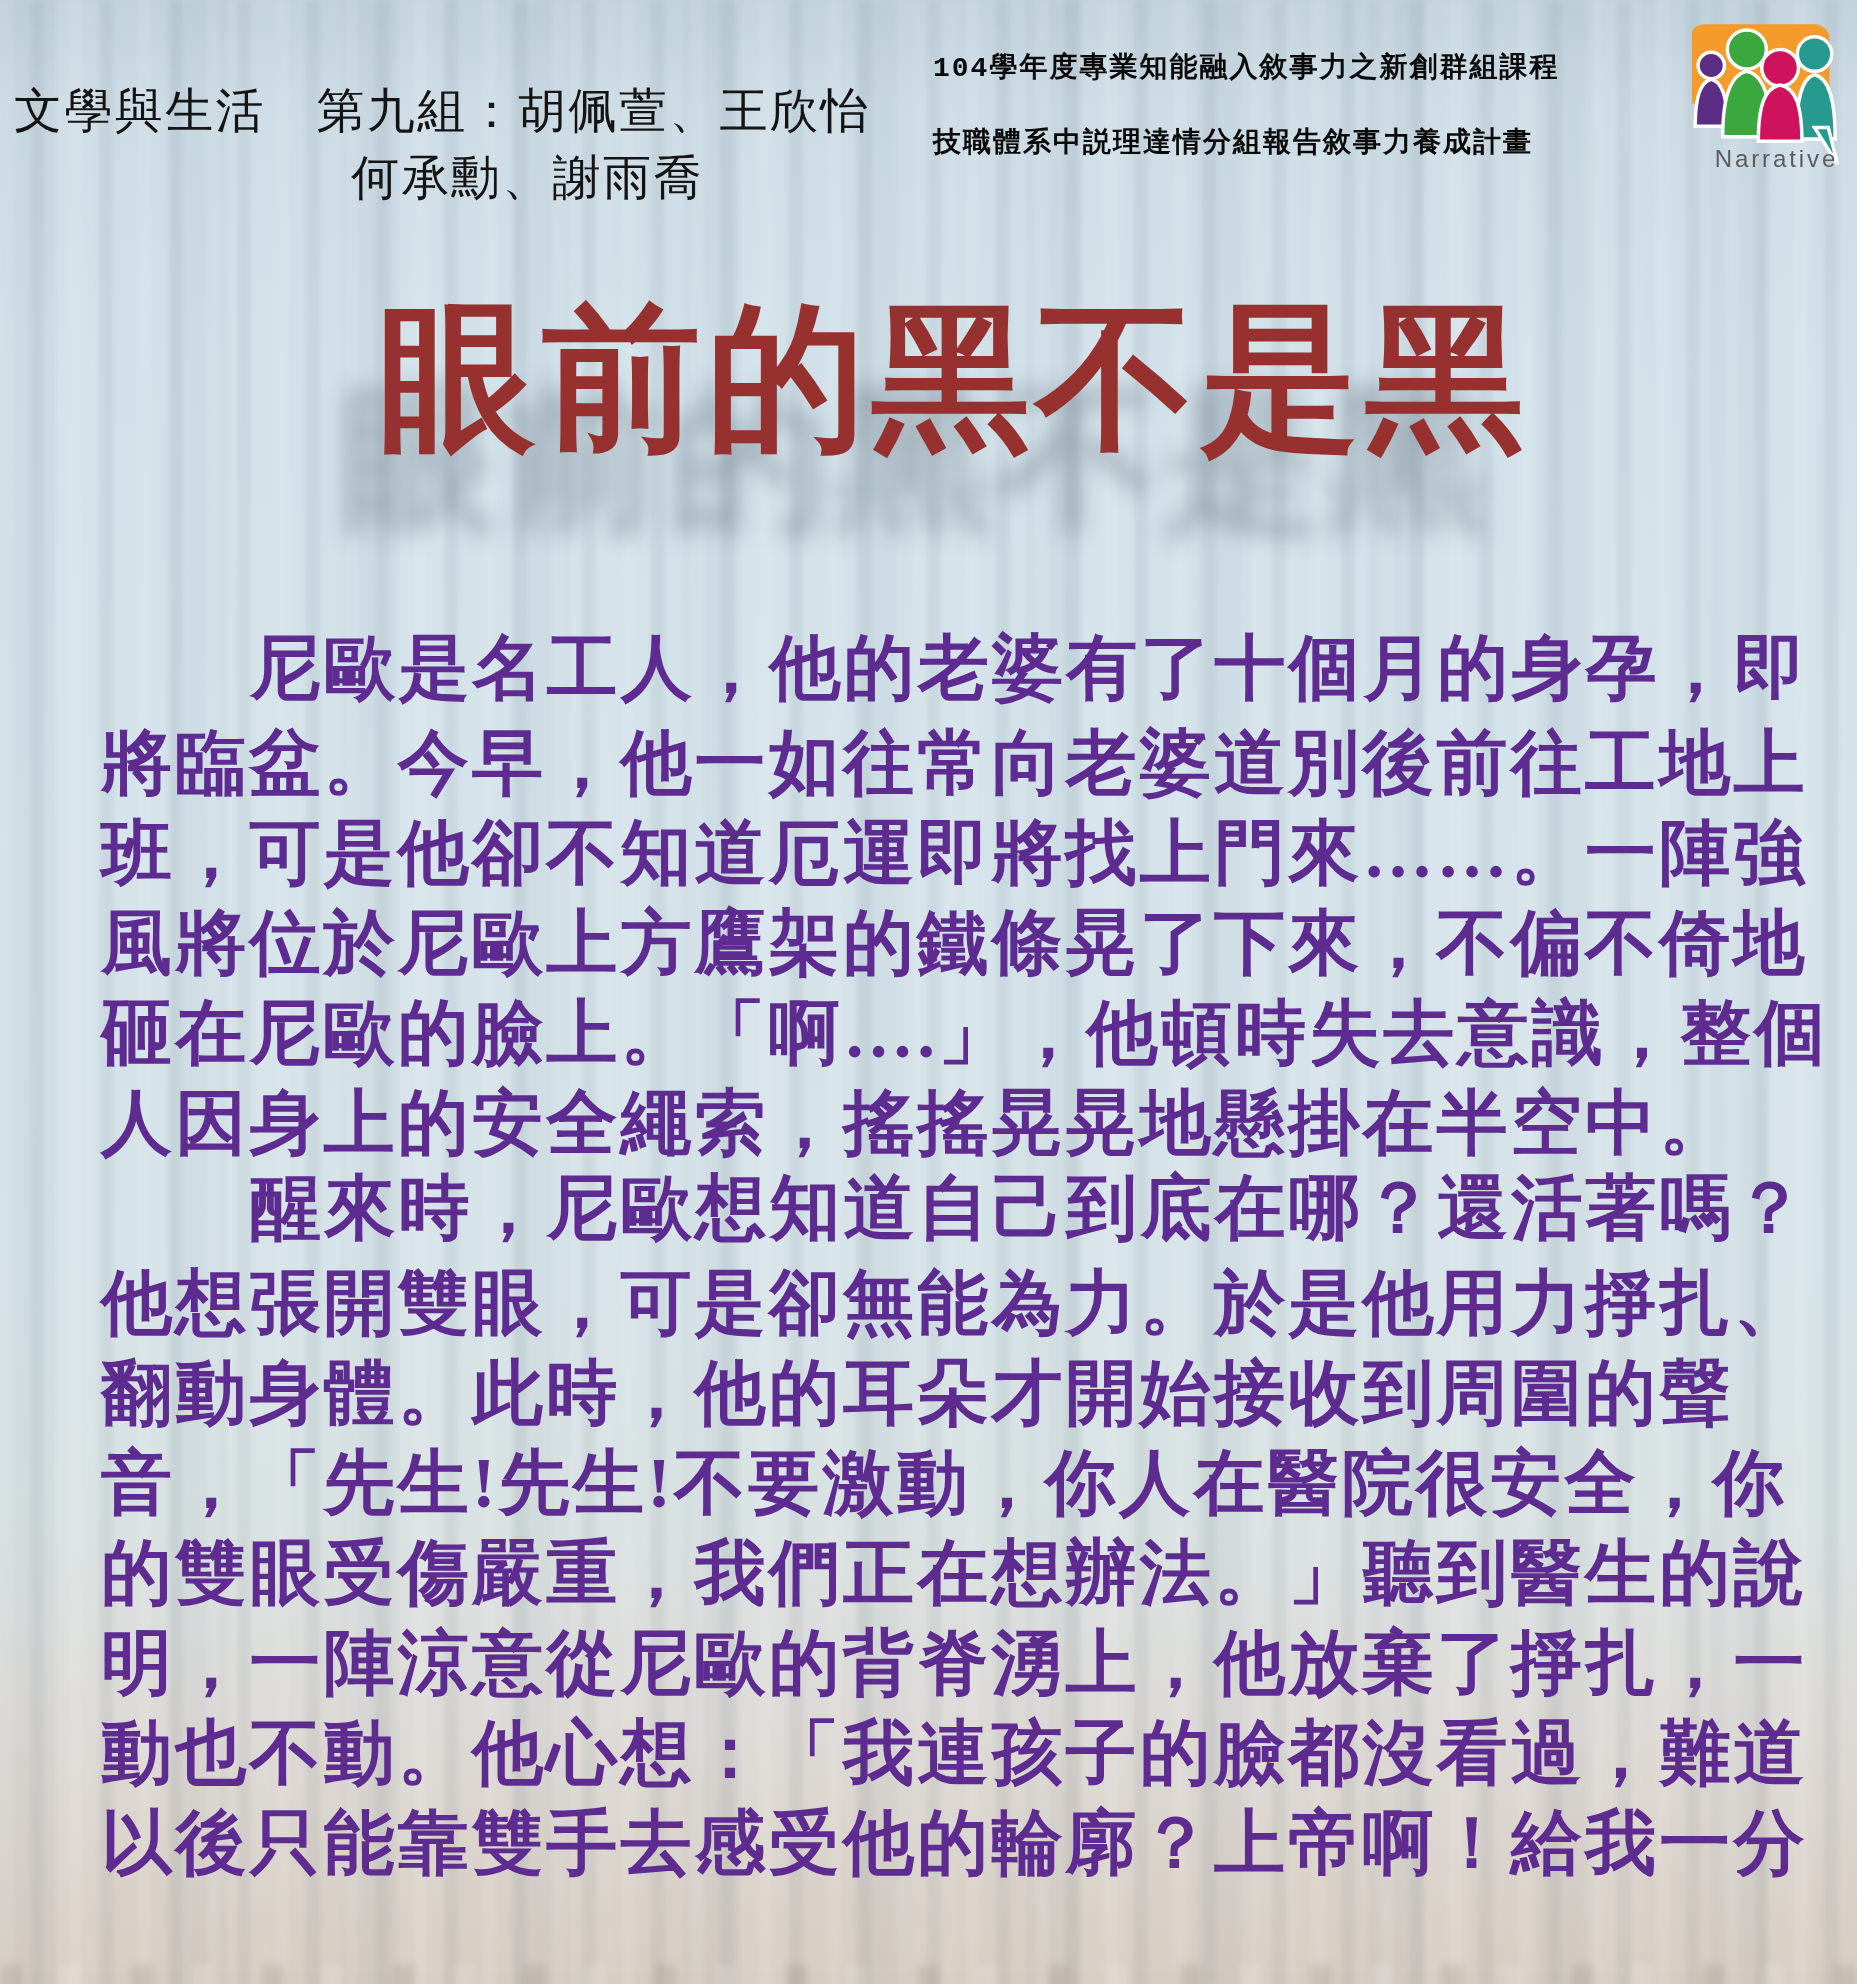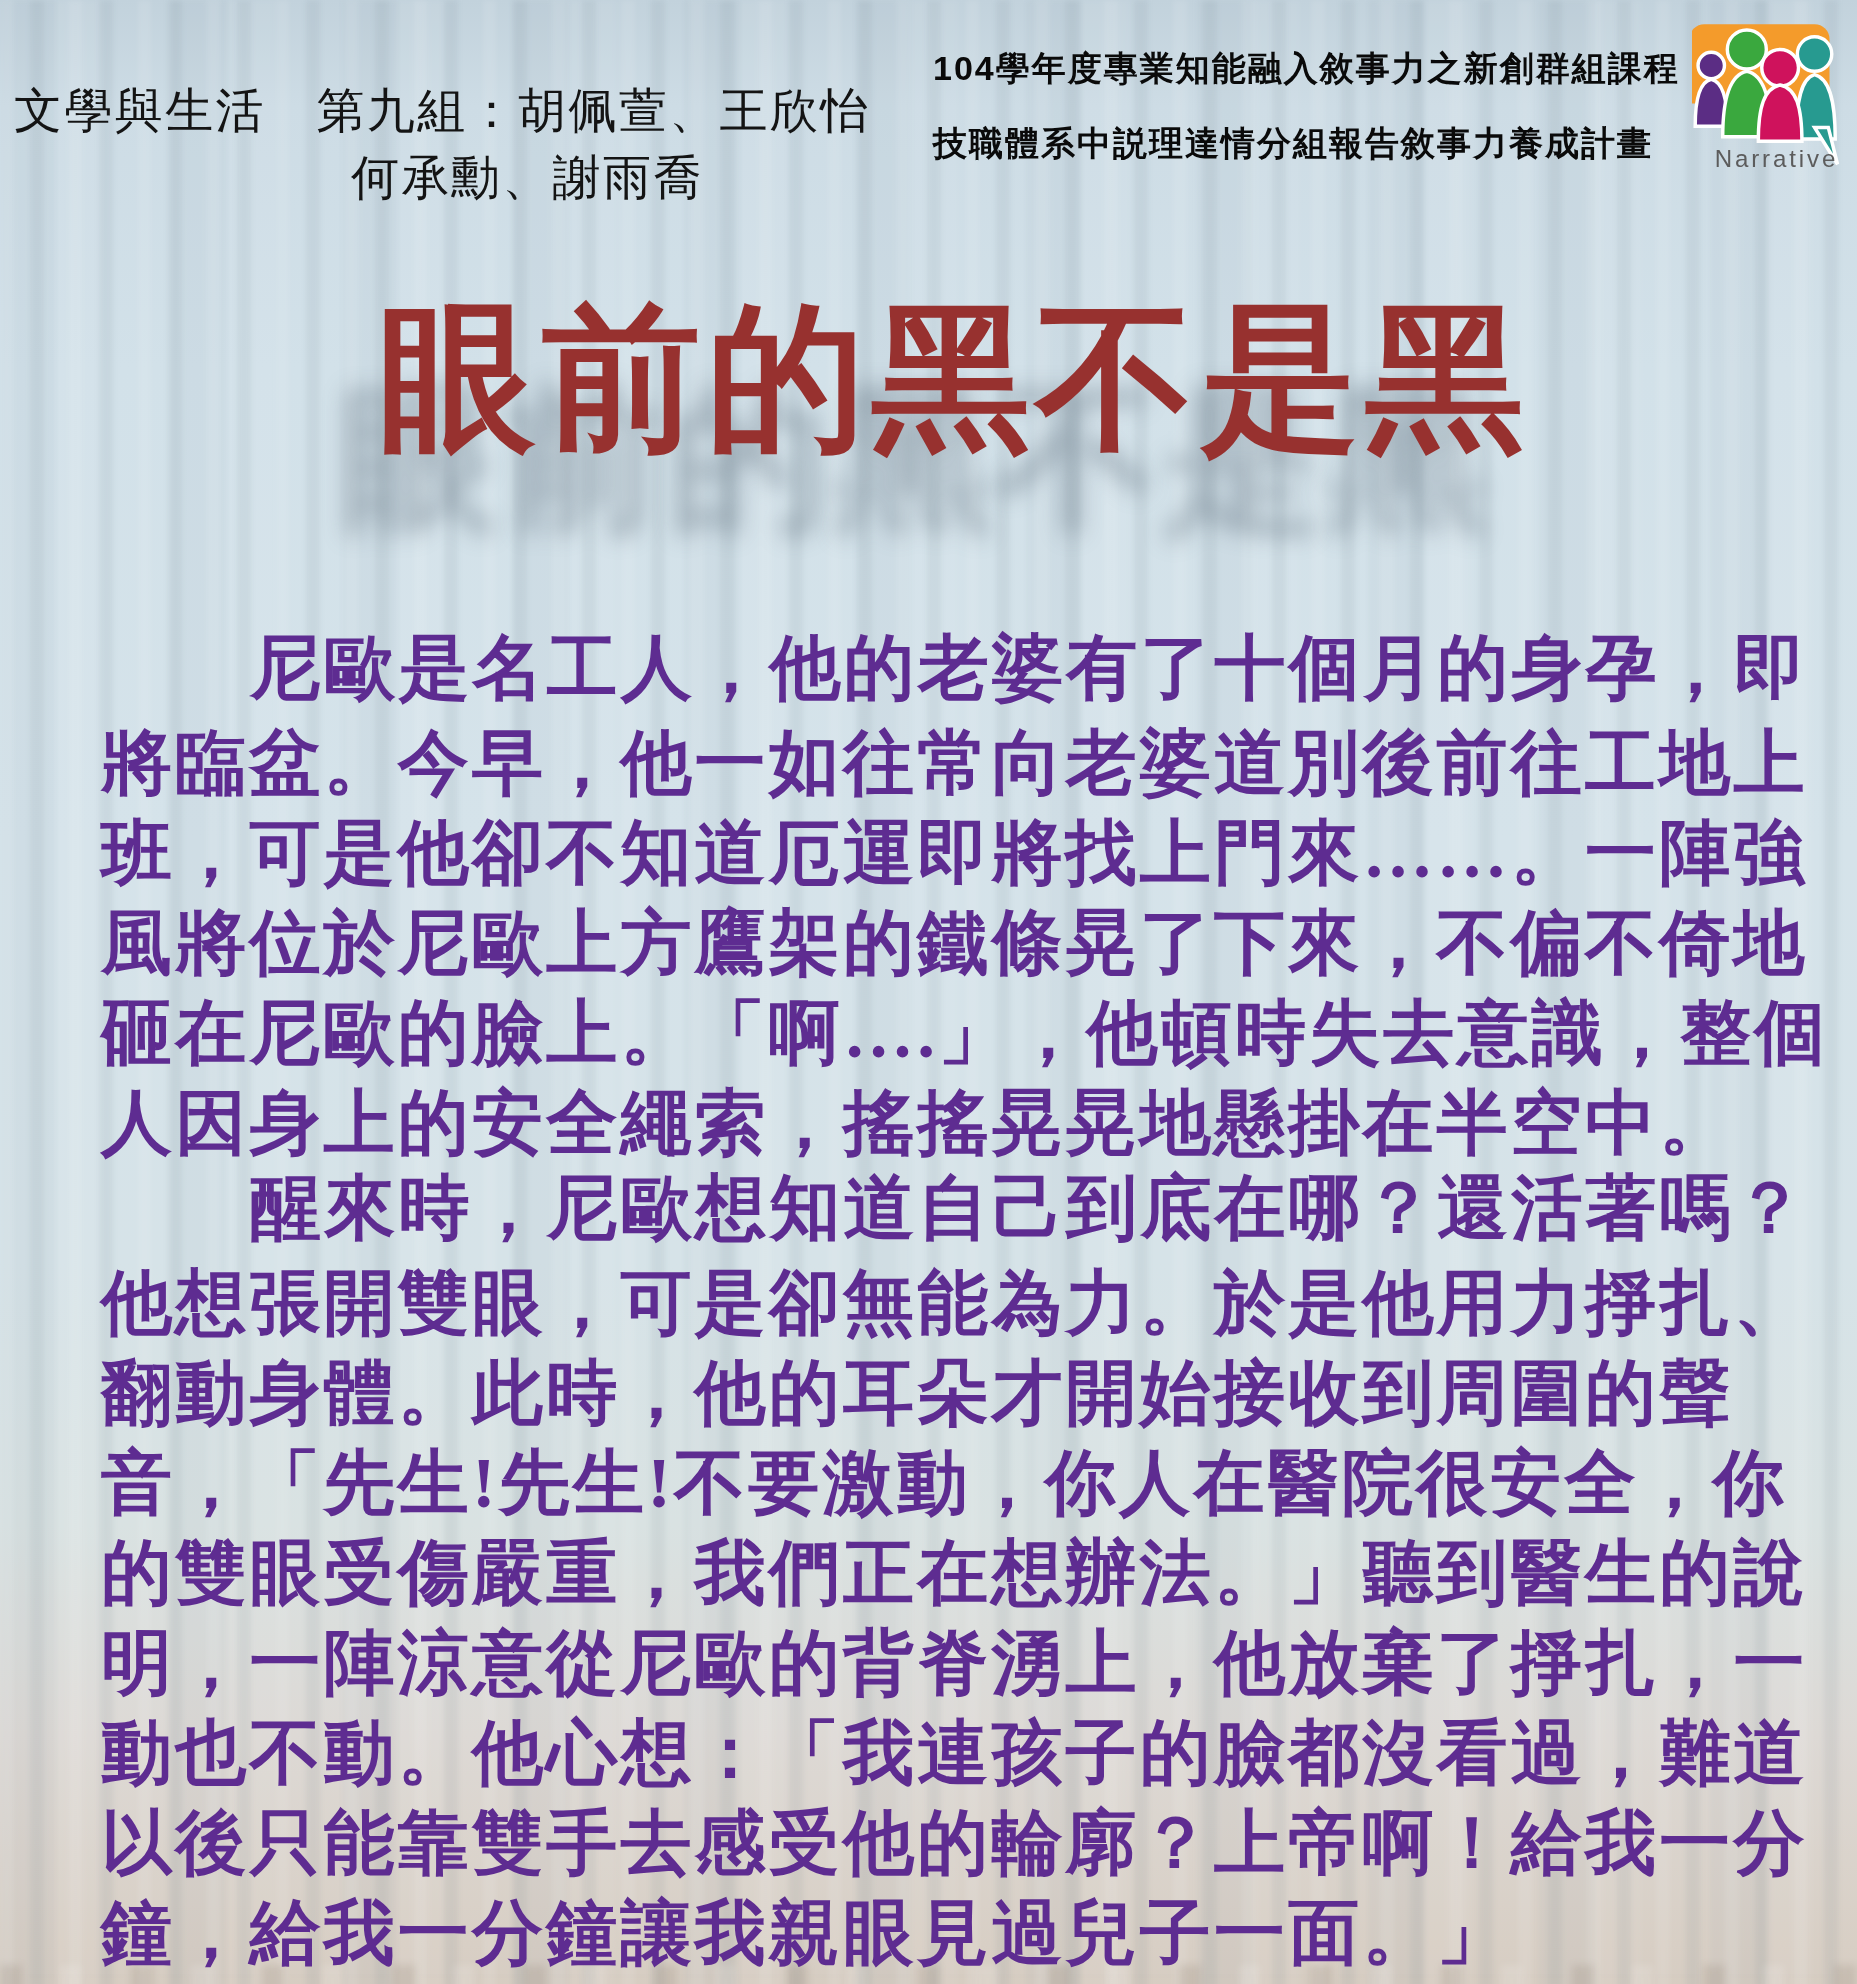--- a/index.html
+++ b/index.html
@@ -33,21 +33,21 @@
       repeating-linear-gradient(90deg, rgba(96,80,62,0.12) 0 22px, rgba(0,0,0,0) 22px 60px,
         rgba(255,255,255,0.14) 60px 81px, rgba(0,0,0,0) 81px 131px),
       linear-gradient(180deg, rgba(0,0,0,0) 0%, rgba(124,108,90,0.10) 70%, rgba(96,82,66,0.18) 100%);
   }
 
   
   .hdr-left{position:absolute;left:14px;top:33px;color:var(--header-ink);
     font-family:Liberation Sans, sans-serif;font-size:48px;letter-spacing:2.4px;line-height:67px;white-space:nowrap;margin-top:44px;}
   .hdr-left .l2{padding-left:337px;}
   .hdr-right{position:absolute;left:933px;top:31px;color:#0a0a0a;font-weight:bold;
-    font-family:Liberation Sans, sans-serif;font-size:34px;letter-spacing:2px;line-height:75px;white-space:nowrap;}
+    font-family:Liberation Mono, monospace;font-size:28px;letter-spacing:2px;line-height:75px;white-space:nowrap;}
 
   
   .nlogo{position:absolute;left:1692px;top:15px;width:151px;height:163px;}
   .nlogo svg{width:100%;height:100%;}
 
   
   .title{
     position:absolute;left:0;top:273px;width:1857px;text-align:center;
     font-family:"Liberation Serif",serif;font-weight:bold;font-size:159px;letter-spacing:5.6px;
     color:var(--title-color);white-space:nowrap;
@@ -116,17 +116,16 @@
       <div class="story-line">砸在尼歐的臉上。「啊….」，他頓時失去意識，整個</div>
       <div class="story-line">人因身上的安全繩索，搖搖晃晃地懸掛在半空中。</div>
       <div class="story-line indent">醒來時，尼歐想知道自己到底在哪？還活著嗎？</div>
       <div class="story-line">他想張開雙眼，可是卻無能為力。於是他用力掙扎、</div>
       <div class="story-line">翻動身體。此時，他的耳朵才開始接收到周圍的聲</div>
       <div class="story-line">音，「先生!先生!不要激動，你人在醫院很安全，你</div>
       <div class="story-line">的雙眼受傷嚴重，我們正在想辦法。」聽到醫生的說</div>
       <div class="story-line">明，一陣涼意從尼歐的背脊湧上，他放棄了掙扎，一</div>
       <div class="story-line">動也不動。他心想：「我連孩子的臉都沒看過，難道</div>
       <div class="story-line">以後只能靠雙手去感受他的輪廓？上帝啊！給我一分</div>
-      <div class="story-line">鐘，給我一分鐘讓我親眼見過兒子一面。」</div>
     </div>
 
 </div>
 
 
 </body></html>

